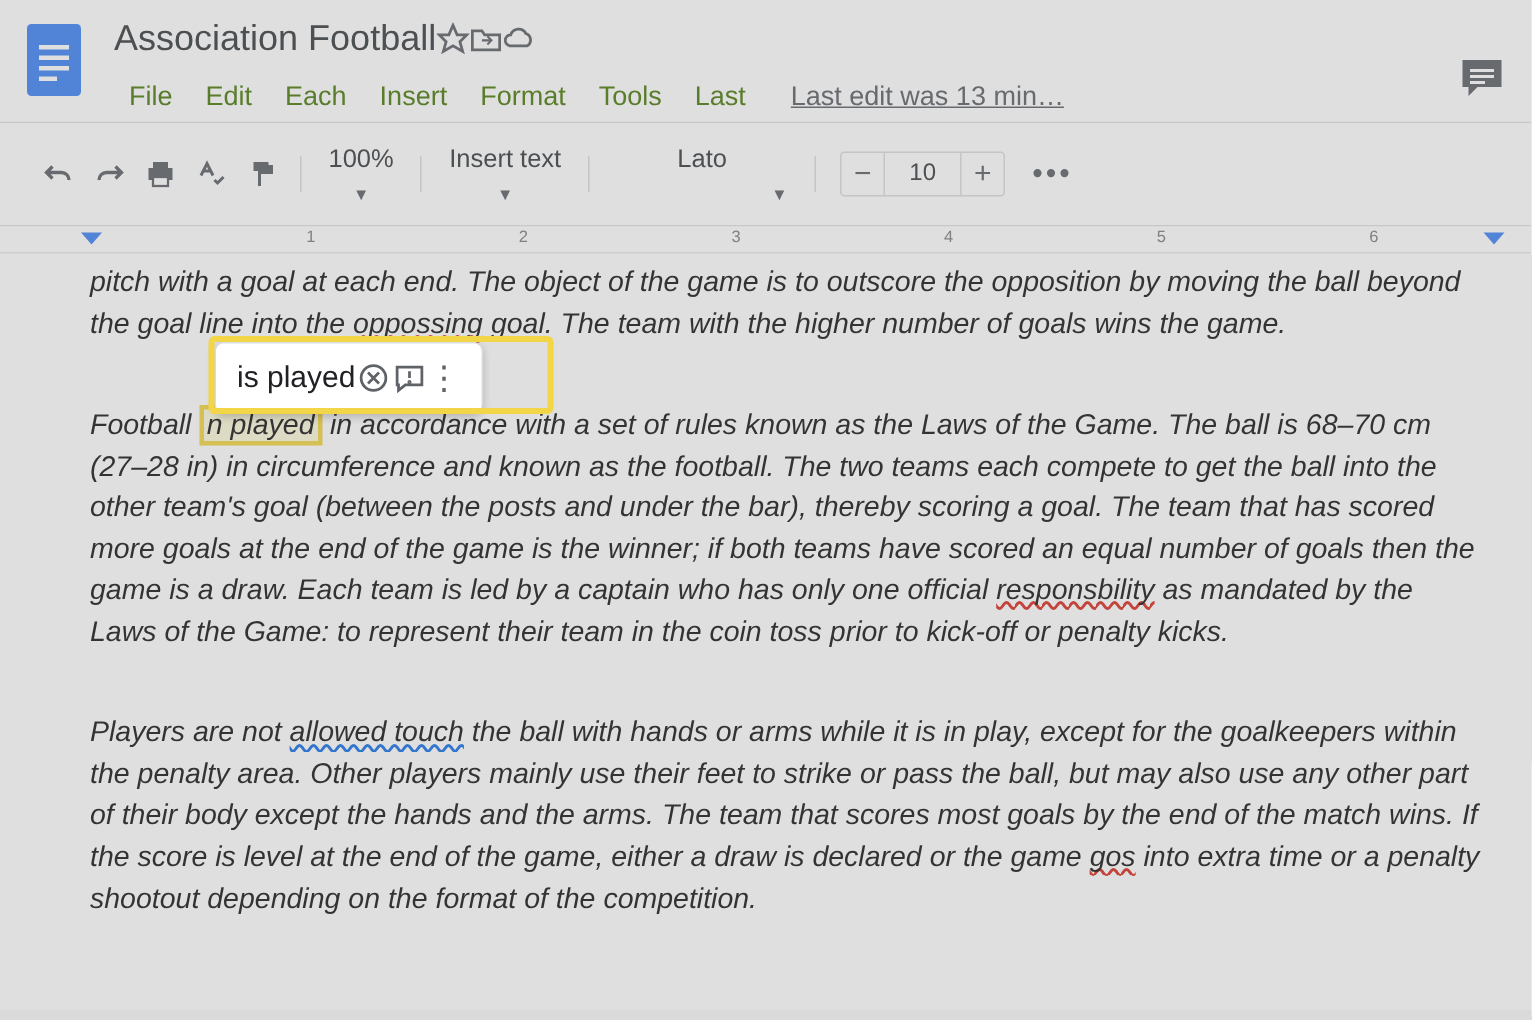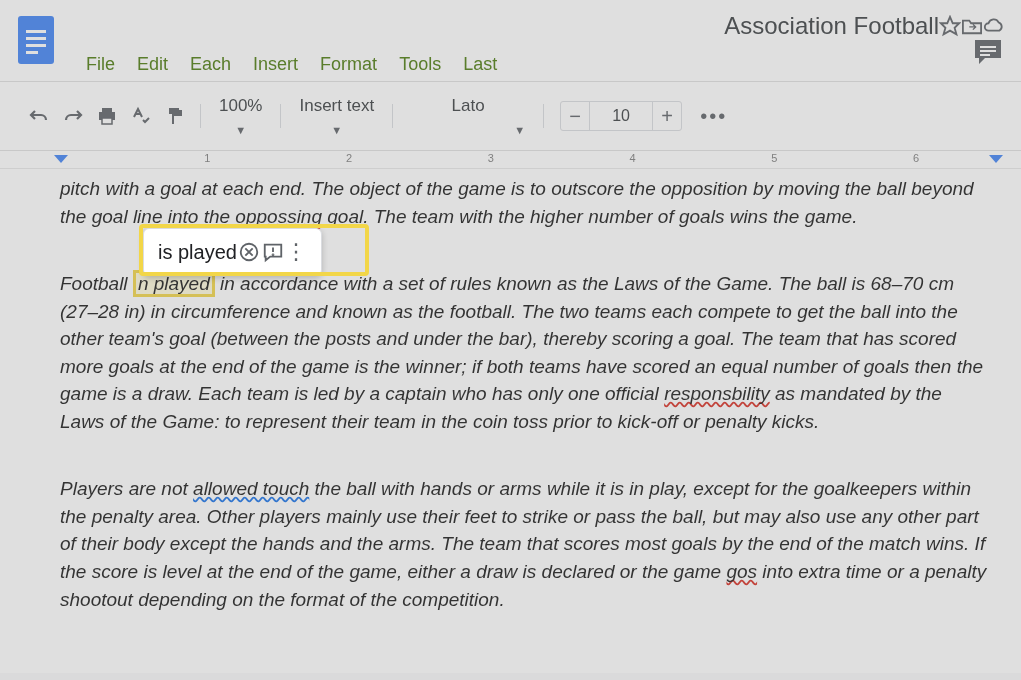--- a/index.html
+++ b/index.html
@@ -33,21 +33,20 @@
   margin-top: 6px;
   display: flex;
   align-items: center;
   justify-content: center;
 }
 .logo svg { width: 36px; height: 48px; }
 .title-row {
   display: flex;
   align-items: center;
   height: 36px;
-  justify-content: flex-end;
 }
 .doc-title {
   font-size: 24px;
   color: #3c4043;
   font-weight: 400;
 }
 .title-icon {
   width: 22px;
   height: 22px;
   color: #5f6368;
@@ -129,21 +128,21 @@
   width: 28px;
   height: 28px;
   display: flex;
   align-items: center;
   justify-content: center;
   font-size: 20px;
   color: #5f6368;
   cursor: pointer;
 }
 .fs-input {
-  width: 64px;
+  width: 52px;
   height: 28px;
   border: none;
   border-left: 1px solid #dadce0;
   border-right: 1px solid #dadce0;
   text-align: center;
   font-size: 16px;
   color: #3c4043;
 }
 .more-dots {
   margin-left: 14px;
@@ -293,20 +292,21 @@
       </div>
     </div>
     <div class="menubar">
       <div class="menu-item">File</div>
       <div class="menu-item">Edit</div>
       <div class="menu-item">Each</div>
       <div class="menu-item">Insert</div>
       <div class="menu-item">Format</div>
       <div class="menu-item">Tools</div>
       <div class="menu-item">Last</div>
+      <div class="last-edit">Last edit was 13 min…</div>
     </div>
   </div>
   <div class="comment-badge">
     <svg width="30" height="28" viewBox="0 0 30 28">
         <path d="M2 2 h26 v18 h-16 l-6 6 v-6 h-4 z" fill="#5f6368"></path>
         <rect x="7" y="8" width="16" height="2" fill="#fff"></rect>
         <rect x="7" y="12" width="16" height="2" fill="#fff"></rect>
         <rect x="7" y="16" width="10" height="2" fill="#fff"></rect>
       </svg>
   </div>

